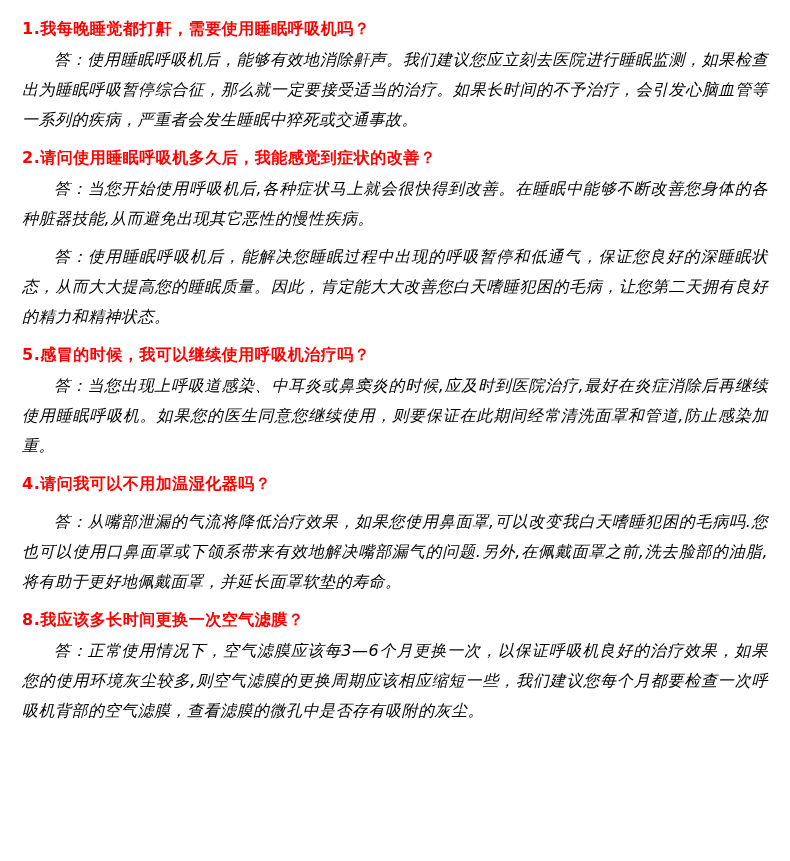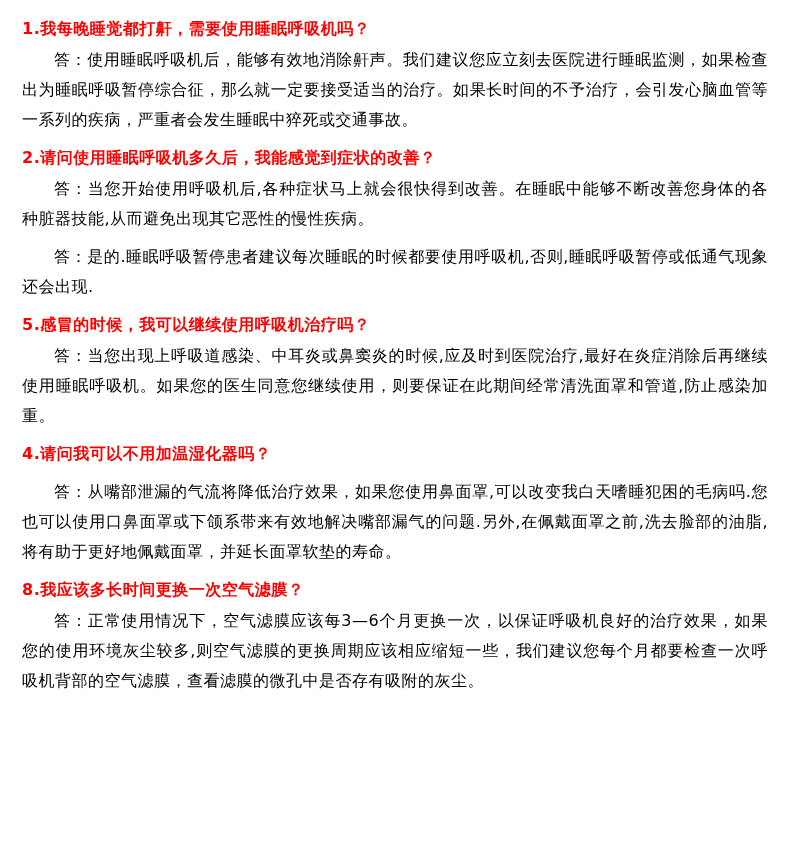--- a/index.html
+++ b/index.html
@@ -30,42 +30,43 @@
   }
   .faq-answer {
     color: #000000;
     font-size: 16px;
     font-weight: normal;
     line-height: 30px;
     margin: 0 0 6px 0;
     text-indent: 2em;
     text-align: justify;
     letter-spacing: 0.5px;
+    font-style: italic;
   }
 </style>
 </head>
 <body>
 
 <div class="page">
 
   <div class="faq-item">
     <h3 class="faq-question">1.我每晚睡觉都打鼾，需要使用睡眠呼吸机吗？</h3>
     <p class="faq-answer">答：使用睡眠呼吸机后，能够有效地消除鼾声。我们建议您应立刻去医院进行睡眠监测，如果检查出为睡眠呼吸暂停综合征，那么就一定要接受适当的治疗。如果长时间的不予治疗，会引发心脑血管等一系列的疾病，严重者会发生睡眠中猝死或交通事故。</p>
   </div>
 
   <div class="faq-item">
     <h3 class="faq-question">2.请问使用睡眠呼吸机多久后，我能感觉到症状的改善？</h3>
     <p class="faq-answer">答：当您开始使用呼吸机后,各种症状马上就会很快得到改善。在睡眠中能够不断改善您身体的各种脏器技能,从而避免出现其它恶性的慢性疾病。</p>
   </div>
 
   <div class="faq-item">
+    <p class="faq-answer">答：使用睡眠呼吸机后，能解决您睡眠过程中出现的呼吸暂停和低通气，保证您良好的深睡眠状态，从而大大提高您的睡眠质量。因此，肯定能大大改善您白天嗜睡犯困的毛病，让您第二天拥有良好的精力和精神状态。</p>
   </div>
 
   <div class="faq-item">
-    <p class="faq-answer">答：是的.睡眠呼吸暂停患者建议每次睡眠的时候都要使用呼吸机,否则,睡眠呼吸暂停或低通气现象还会出现.</p>
   </div>
 
   <div class="faq-item">
     <h3 class="faq-question">5.感冒的时候，我可以继续使用呼吸机治疗吗？</h3>
     <p class="faq-answer">答：当您出现上呼吸道感染、中耳炎或鼻窦炎的时候,应及时到医院治疗,最好在炎症消除后再继续使用睡眠呼吸机。如果您的医生同意您继续使用，则要保证在此期间经常清洗面罩和管道,防止感染加重。</p>
   </div>
 
   <div class="faq-item">
     <h3 class="faq-question">4.请问我可以不用加温湿化器吗？</h3>
   </div>

